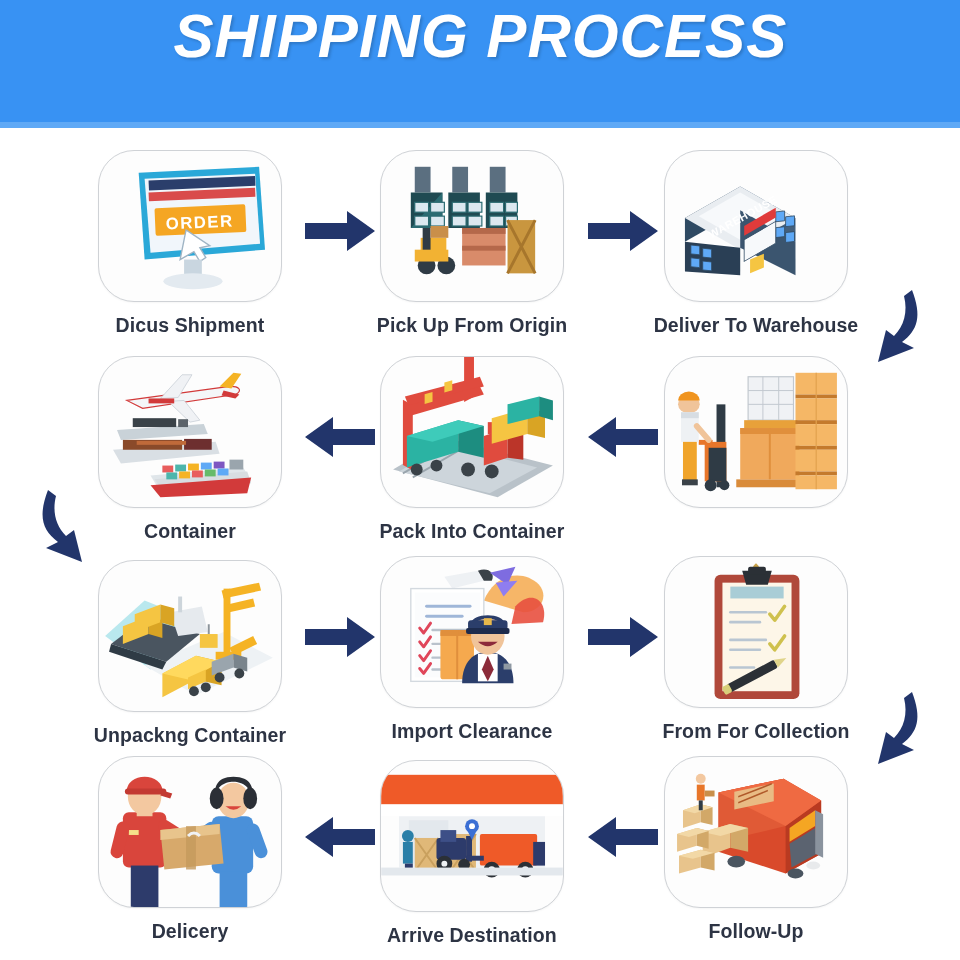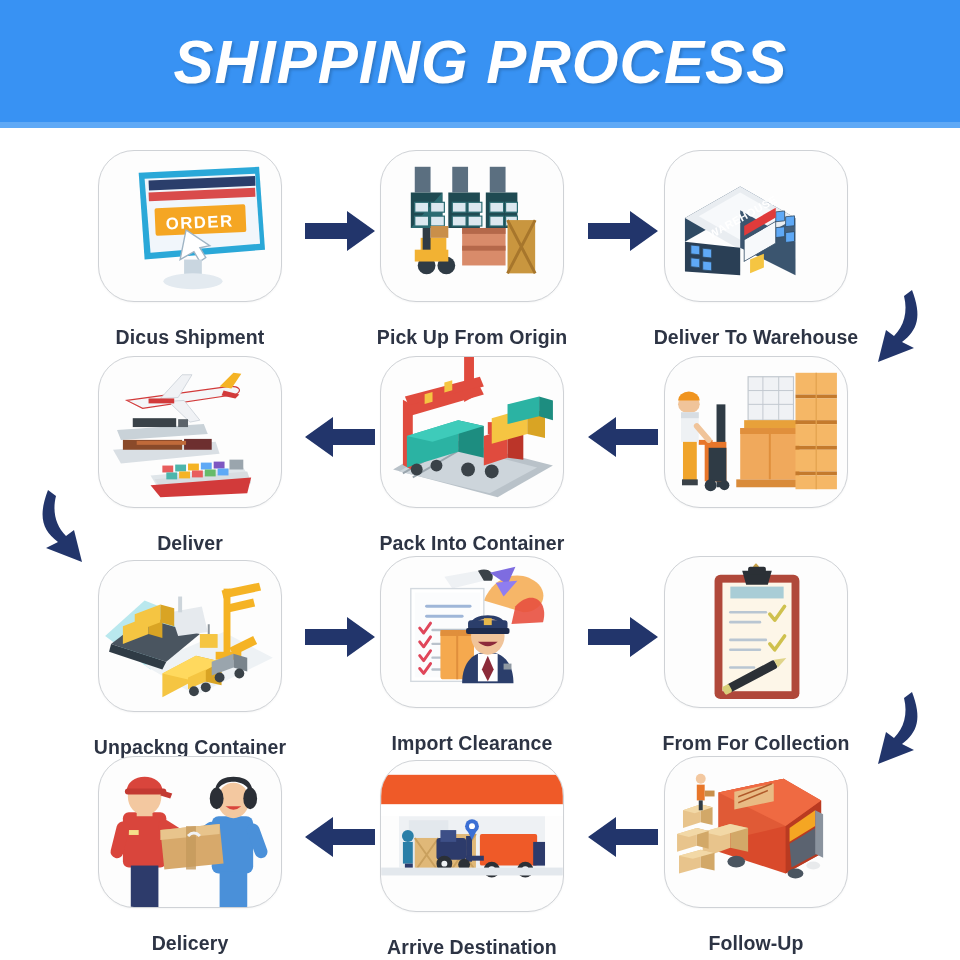--- a/index.html
+++ b/index.html
@@ -13,21 +13,21 @@
     position: relative;
     width: 960px; height: 960px;
     background: #ffffff;
   }
 
   
   .banner {
     position: absolute; left: 0; top: 0;
     width: 960px; height: 122px;
     background: #3892f3;
-    display: flex; align-items: center; justify-content: center;
+    display: flex; align-items: flex-start; justify-content: center;
   }
   .banner-strip {
     position: absolute; left: 0; top: 122px;
     width: 960px; height: 6px;
     background: #5fa9f6;
   }
   .banner-title {
     font-size: 62px;
     font-weight: bold;
     font-style: italic;
@@ -58,21 +58,21 @@
     background: #fdfdfd;
     position: relative;
     overflow: hidden;
     box-shadow: 0 1px 2px rgba(0,0,0,0.04);
   }
   .card .art {
     position: absolute; inset: 0;
   }
   .card .art svg { width: 100%; height: 100%; display: block; }
   .cell-label {
-    margin-top: 24px;
+    margin-top: 12px;
     font-size: 19.5px;
     font-weight: 600;
     color: #2d3444;
     text-align: center;
     white-space: nowrap;
     letter-spacing: 0.1px;
   }
 
   
   .arrow-h {
@@ -256,21 +256,21 @@
                   <rect x="70" y="9" width="11" height="7" fill="#5fa9f6"></rect>
                 </g>
                 <rect x="82" y="0" width="14" height="10" fill="#9aa5ad"></rect>
                 <path d="M2 20 L104 12 L100 30 L10 34 Z" fill="none"></path>
                 <polygon points="2,26 104,18 100,34 12,38" fill="#d23a3a"></polygon>
               </g>
             </g>
           </svg>
         </div>
       </div>
-      <div class="cell-label">Deliver</div>
+      <div class="cell-label">Container</div>
     </div>
 
     <div class="arrow-h" style="left:303px; top:284px;">
       <svg viewBox="0 0 74 50" class="">
           <polygon points="72,17 30,17 30,5 2,25 30,45 30,33 72,33" fill="#22356b"></polygon>
         </svg>
     </div>
 
     <div class="cell" style="left:352px; top:228px;">
       <div class="card">

